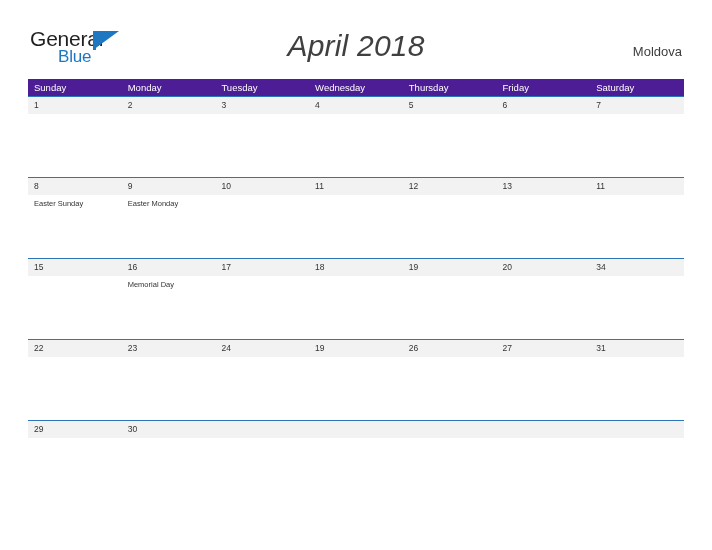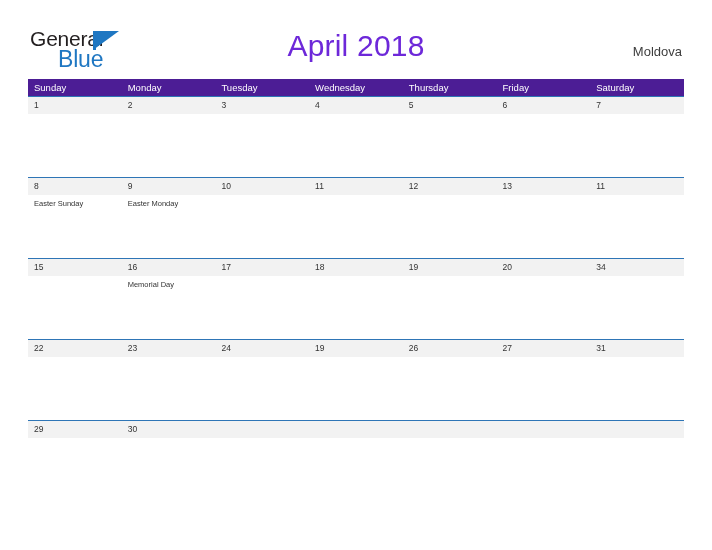--- a/index.html
+++ b/index.html
@@ -41,21 +41,21 @@
     font-size: 21px;
     color: #231f20;
     letter-spacing: -0.2px;
     line-height: 1;
     white-space: nowrap;
   }
   .logo-blue {
     position: absolute;
     left: 28px;
     top: 20px;
-    font-size: 23px;
+    font-size: 17px;
     color: #1f77c2;
     letter-spacing: -0.2px;
     line-height: 1;
     white-space: nowrap;
   }
   .logo-flag {
     position: absolute;
     left: 63px;
     top: 3px;
     width: 26px;
@@ -63,23 +63,24 @@
   }
 
   .cal-title {
     position: absolute;
     left: 0;
     right: 0;
     top: 29px;
     text-align: center;
     font-size: 30px;
     font-weight: normal;
-    color: #6d28d9;
+    color: #404040;
     letter-spacing: 0.2px;
     line-height: 1.1;
+    font-style: italic;
   }
 
   .country {
     position: absolute;
     right: 30px;
     top: 45px;
     font-size: 13px;
     color: #3d3d3d;
     line-height: 1;
   }

